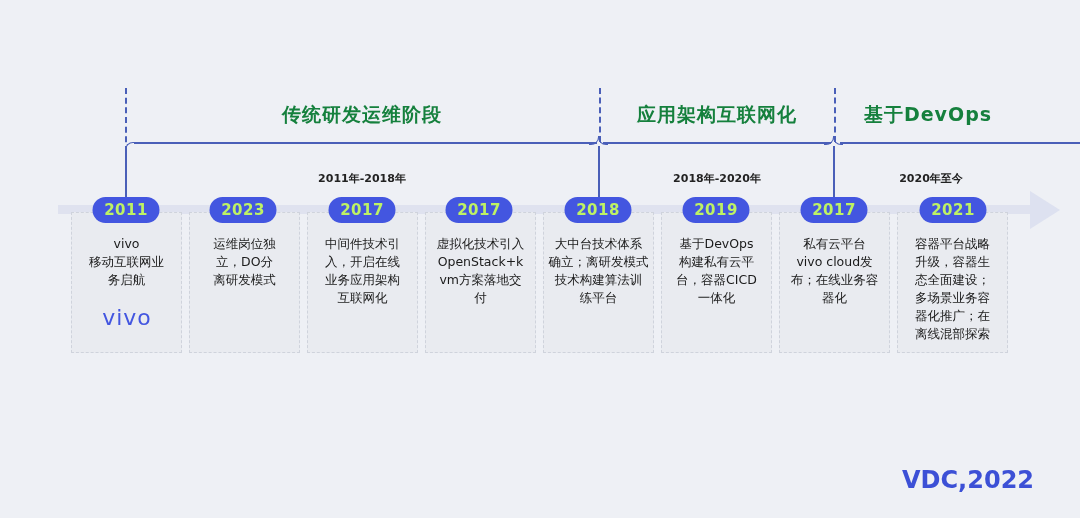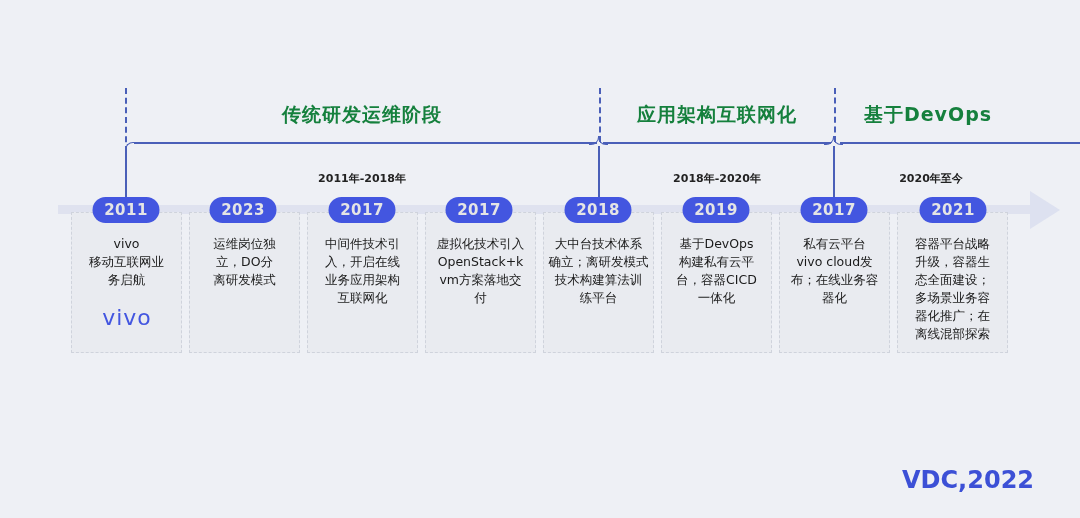--- a/index.html
+++ b/index.html
@@ -39,21 +39,21 @@
     position: absolute; top: 212px; width: 111px; height: 141px;
     background: #e9ebf0; border: 1px dashed #cfd3dc; box-sizing: border-box;
   }
   .card-text {
     position: absolute; top: 22px; left: 4px; right: 4px;
     text-align: center; font-size: 12.5px; line-height: 18px; color: #1a1a1a;
     white-space: pre-line;
   }
   .pill {
     position: absolute; top: 197px; width: 67px; height: 26px; border-radius: 13px;
-    background: #4356e0; color: #e5e5e5; font-size: 15px; font-weight: bold;
+    background: #4356e0; color: #bef264; font-size: 15px; font-weight: bold;
     display: flex; align-items: center; justify-content: center;
     transform: translateX(-50%); letter-spacing: 0.5px;
   }
   .vivo-logo {
     position: absolute; left: 92px; top: 305px; width: 70px; text-align: center;
     font-size: 22px; color: #4356e0; letter-spacing: 1px; font-weight: normal;
   }
   .vdc-logo {
     position: absolute; left: 902px; top: 466px; font-size: 24px; font-weight: bold;
     color: #3c50d6; letter-spacing: 0px; white-space: nowrap;

